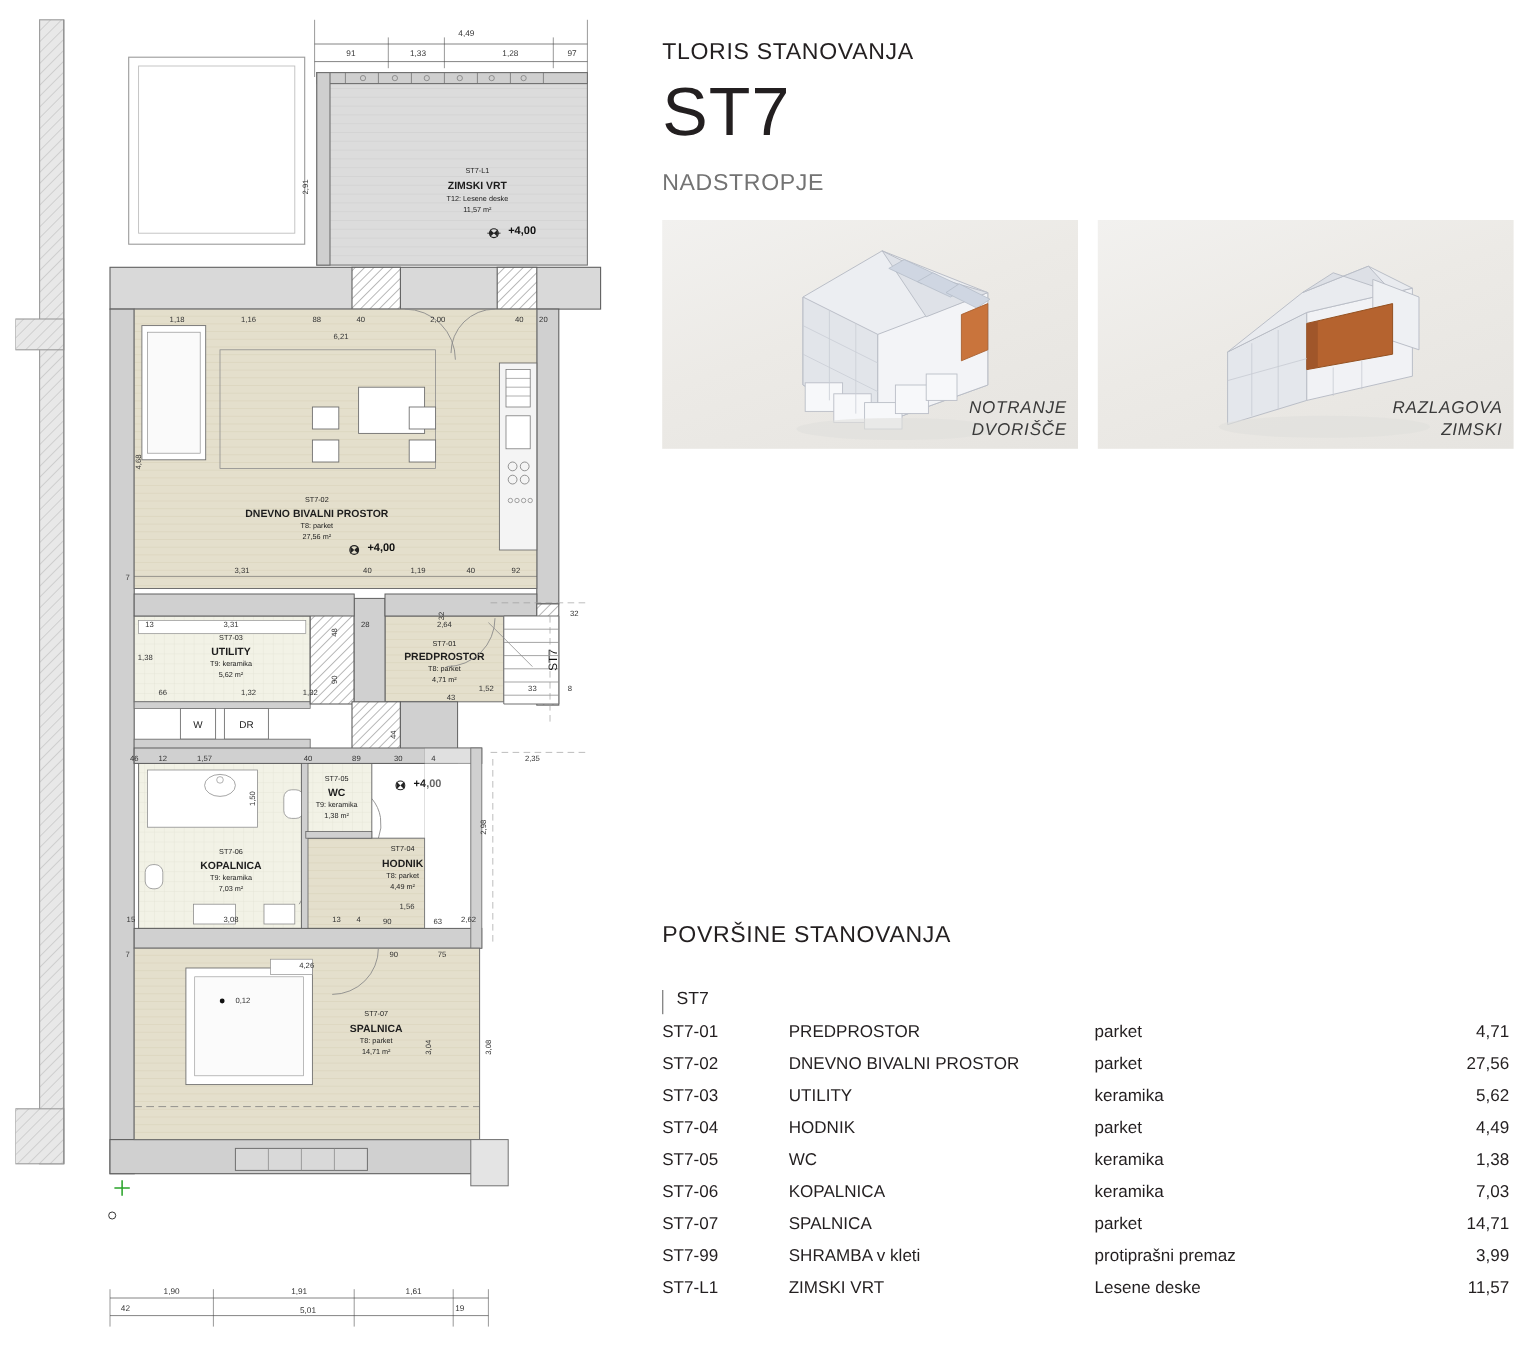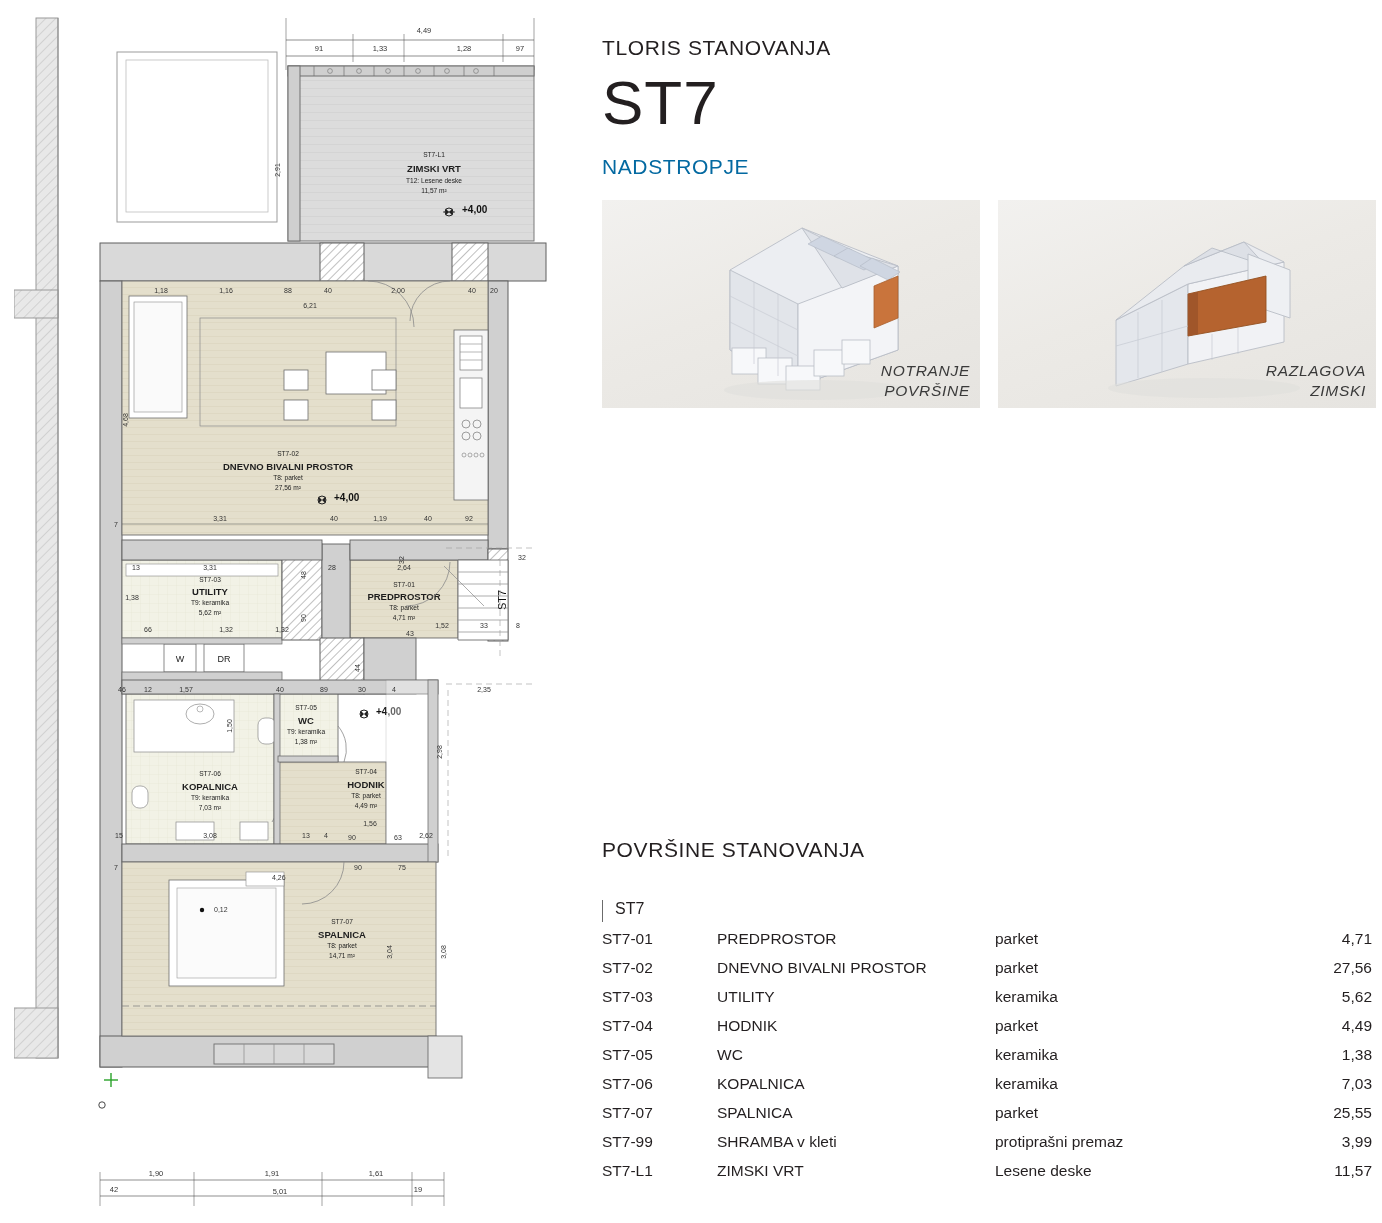--- a/index.html
+++ b/index.html
@@ -49,21 +49,21 @@
     letter-spacing: 1px;
     font-weight: 400;
     color: #231f20;
     line-height: 1;
   }
   .subtitle {
     position: absolute;
     left: 0; top: 155px;
     font-size: 21px;
     letter-spacing: 0.6px;
-    color: #0369a1;
+    color: #737373;
   }
 
   .thumbs {
     position: absolute;
     left: 0; top: 200px;
     width: 770px; height: 210px; font-style: italic;
   }
   .thumb {
     position: absolute;
     top: 0;
@@ -559,21 +559,21 @@
           <g stroke="#c8ccd4" stroke-width="0.7">
             <line x1="128" y1="96" x2="196" y2="130"></line>
             <line x1="128" y1="122" x2="196" y2="156"></line>
             <line x1="152" y1="82" x2="152" y2="164"></line>
             <line x1="176" y1="94" x2="176" y2="176"></line>
           </g>
           <ellipse cx="214" cy="190" rx="92" ry="10" fill="#dfdfdc" opacity="0.6"></ellipse>
         </svg>
         <div class="cap">
           <div>NOTRANJE</div>
-          <div>POVRŠINE</div>
+          <div>DVORIŠČE</div>
         </div>
       </div>
 
       <div class="thumb b">
         <svg width="378" height="208" viewBox="0 0 378 208" xmlns="http://www.w3.org/2000/svg">
           <g stroke="#b9bdc6" stroke-width="0.9">
             <polygon points="118,120 190,84 190,164 118,186" fill="#e4e7ec"></polygon>
             <polygon points="190,84 286,62 286,142 190,164" fill="#f1f2f5"></polygon>
             <polygon points="118,120 186,66 246,42 286,62 190,84" fill="#e9ebef"></polygon>
             <polygon points="186,66 214,48 268,66 246,42" fill="#dde0e6"></polygon>
@@ -639,21 +639,21 @@
           <tr>
             <td class="c-code">ST7-06</td>
             <td class="c-name">KOPALNICA</td>
             <td class="c-mat">keramika</td>
             <td class="c-val">7,03</td>
           </tr>
           <tr>
             <td class="c-code">ST7-07</td>
             <td class="c-name">SPALNICA</td>
             <td class="c-mat">parket</td>
-            <td class="c-val">25,55</td>
+            <td class="c-val">14,71</td>
           </tr>
           <tr>
             <td class="c-code">ST7-99</td>
             <td class="c-name">SHRAMBA v kleti</td>
             <td class="c-mat">protiprašni premaz</td>
             <td class="c-val">3,99</td>
           </tr>
           <tr>
             <td class="c-code">ST7-L1</td>
             <td class="c-name">ZIMSKI VRT</td>

